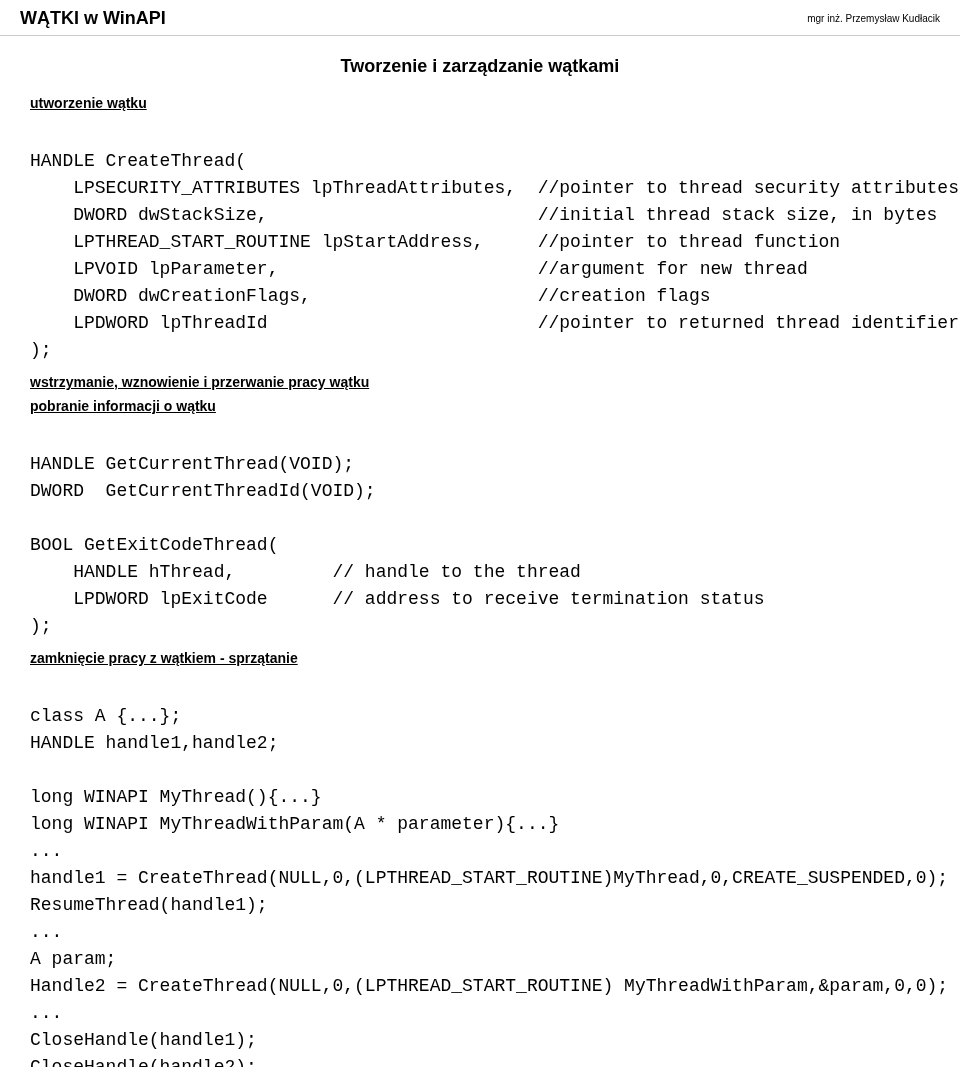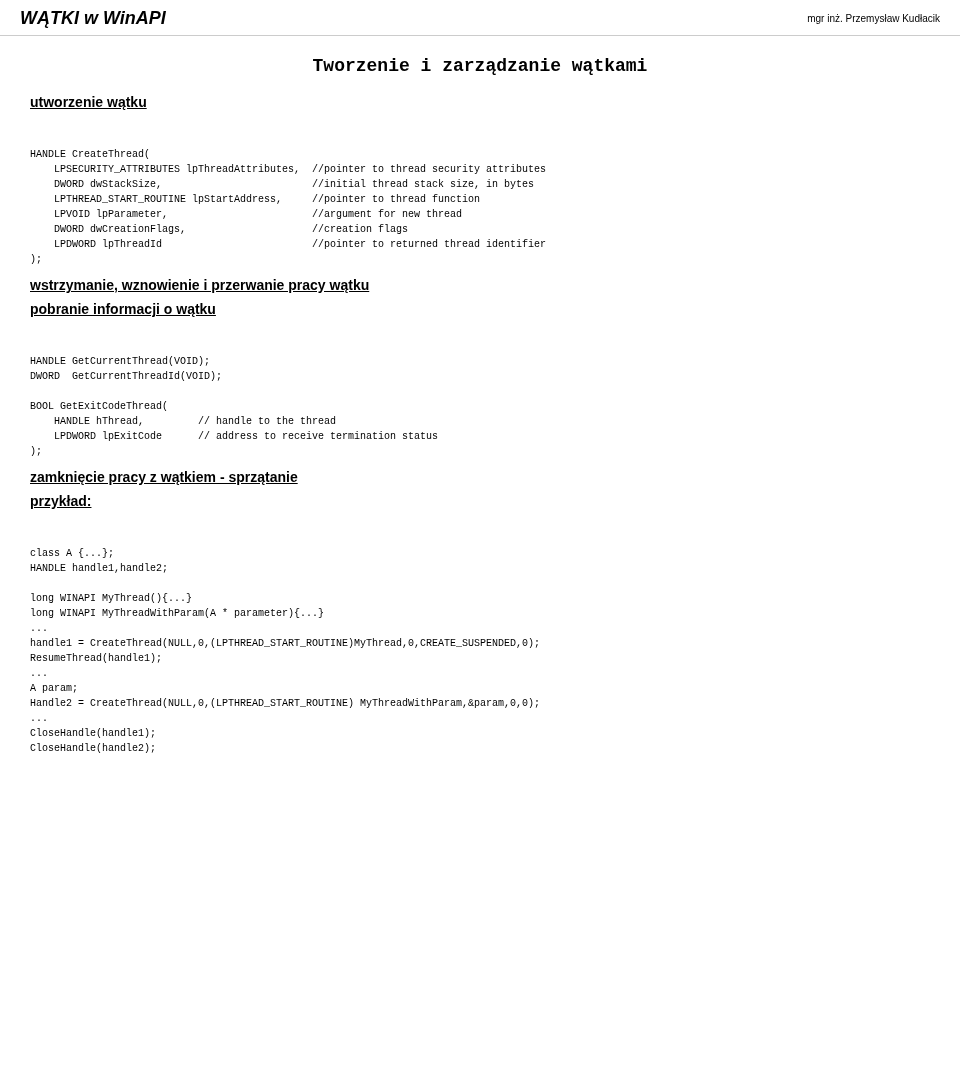--- a/index.html
+++ b/index.html
@@ -17,49 +17,47 @@
       justify-content: space-between;
       align-items: center;
       padding: 8px 20px 6px 20px;
       border-bottom: 1px solid #ccc;
       margin-bottom: 10px;
     }
 
     .header-title {
       font-size: 18px;
       font-weight: bold;
-      font-style: italic;
     }
 
     .header-author {
       font-size: 10px;
     }
 
     .content {
       padding: 10px 30px 20px 30px;
     }
 
     .page-title {
       text-align: center;
       font-size: 18px;
       font-weight: bold;
       margin-bottom: 18px;
-      font-family: Liberation Mono, monospace;
     }
 
     .section-heading {
       font-size: 14px;
       font-weight: bold;
       text-decoration: underline;
       margin-bottom: 8px;
     }
 
     .code-block {
       font-family: 'Courier New', Courier, monospace;
-      font-size: 10px;
+      font-size: 18px;
       line-height: 1.5;
       white-space: pre;
       margin-bottom: 10px;
       margin-top: 37px;
     }
   </style>
 </head>
 <body>
 
 <div class="header">
@@ -86,21 +84,20 @@
   <div class="code-block">HANDLE GetCurrentThread(VOID);
 DWORD  GetCurrentThreadId(VOID);
 
 BOOL GetExitCodeThread(
     HANDLE hThread,         // handle to the thread
     LPDWORD lpExitCode      // address to receive termination status
 );</div>
 
   <div class="section-heading">zamknięcie pracy z wątkiem - sprzątanie</div>
 
-  <div class="section-heading">przykład:</div>
   <div class="code-block">class A {...};
 HANDLE handle1,handle2;
 
 long WINAPI MyThread(){...}
 long WINAPI MyThreadWithParam(A * parameter){...}
 ...
 handle1 = CreateThread(NULL,0,(LPTHREAD_START_ROUTINE)MyThread,0,CREATE_SUSPENDED,0);
 ResumeThread(handle1);
 ...
 A param;

